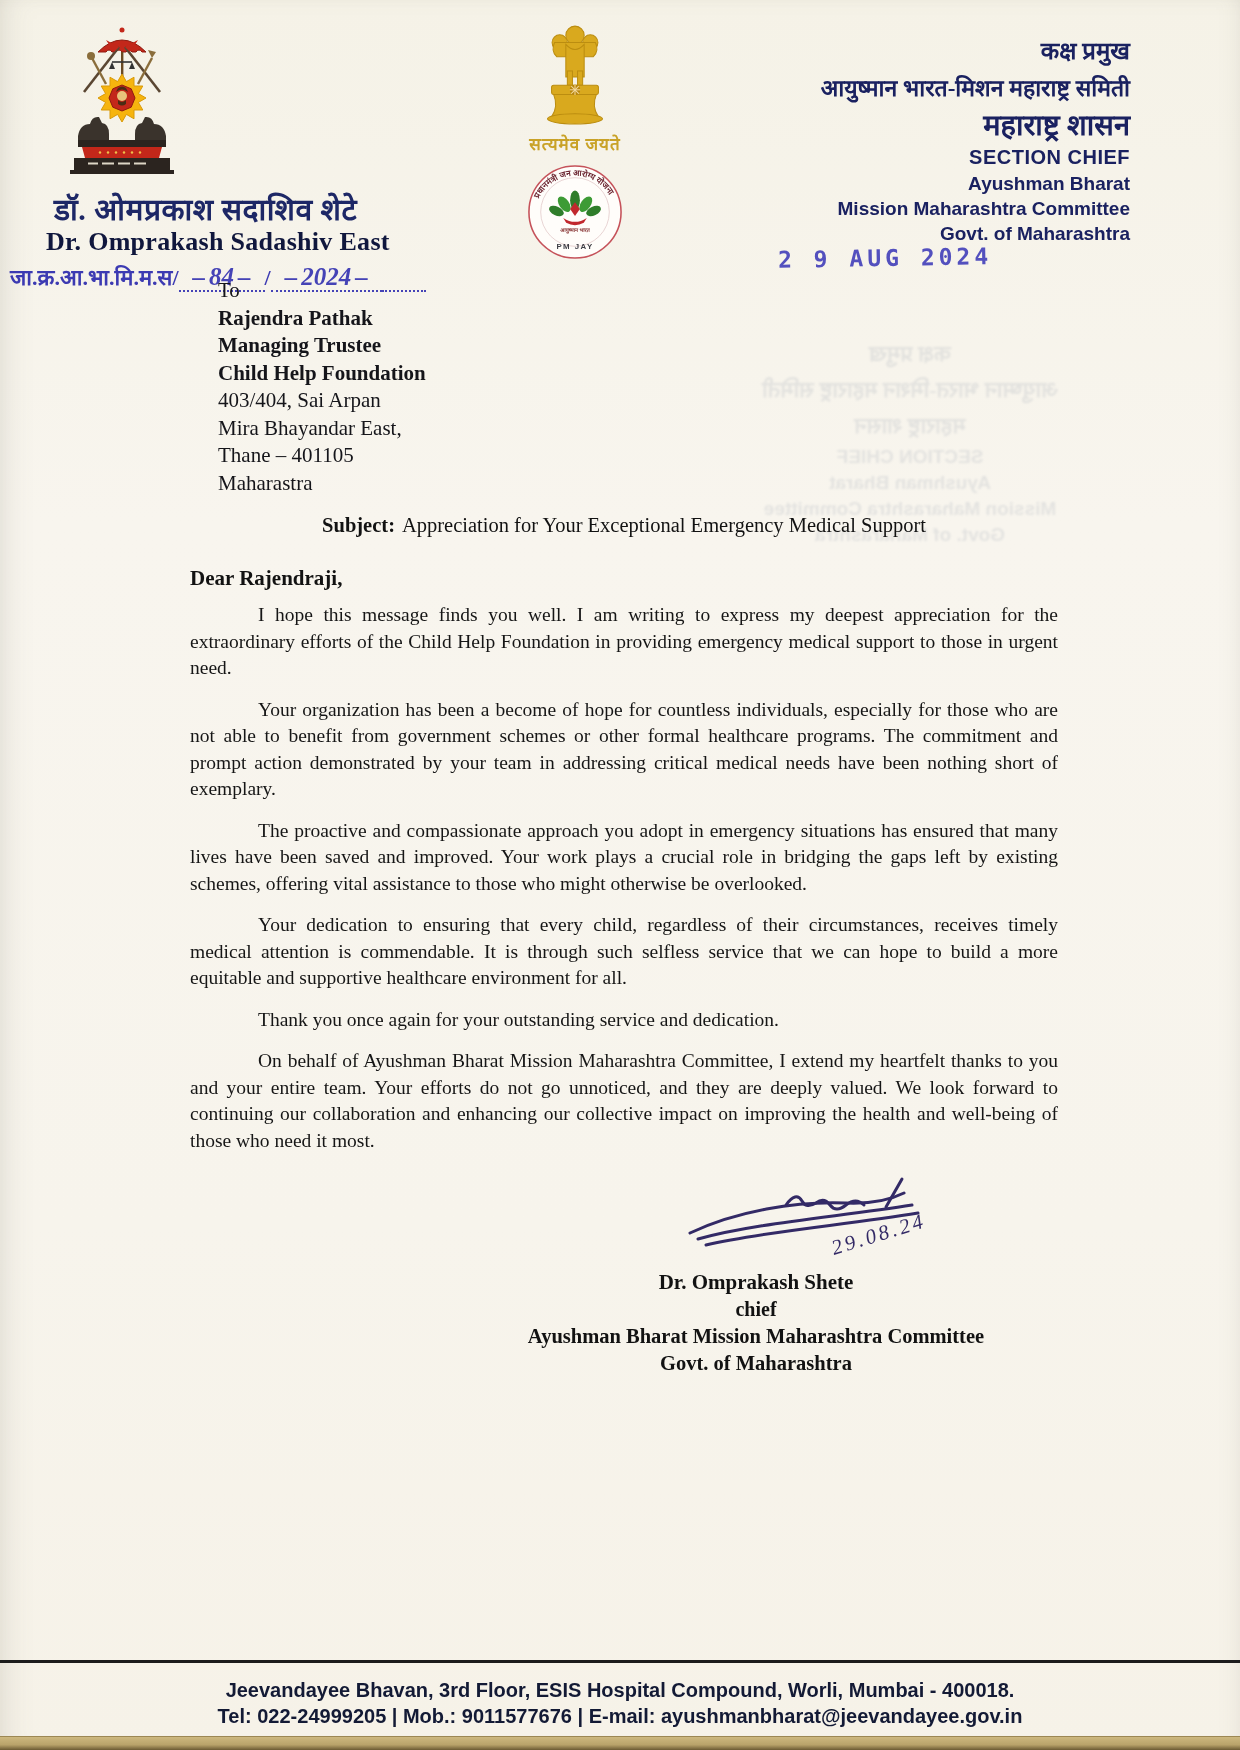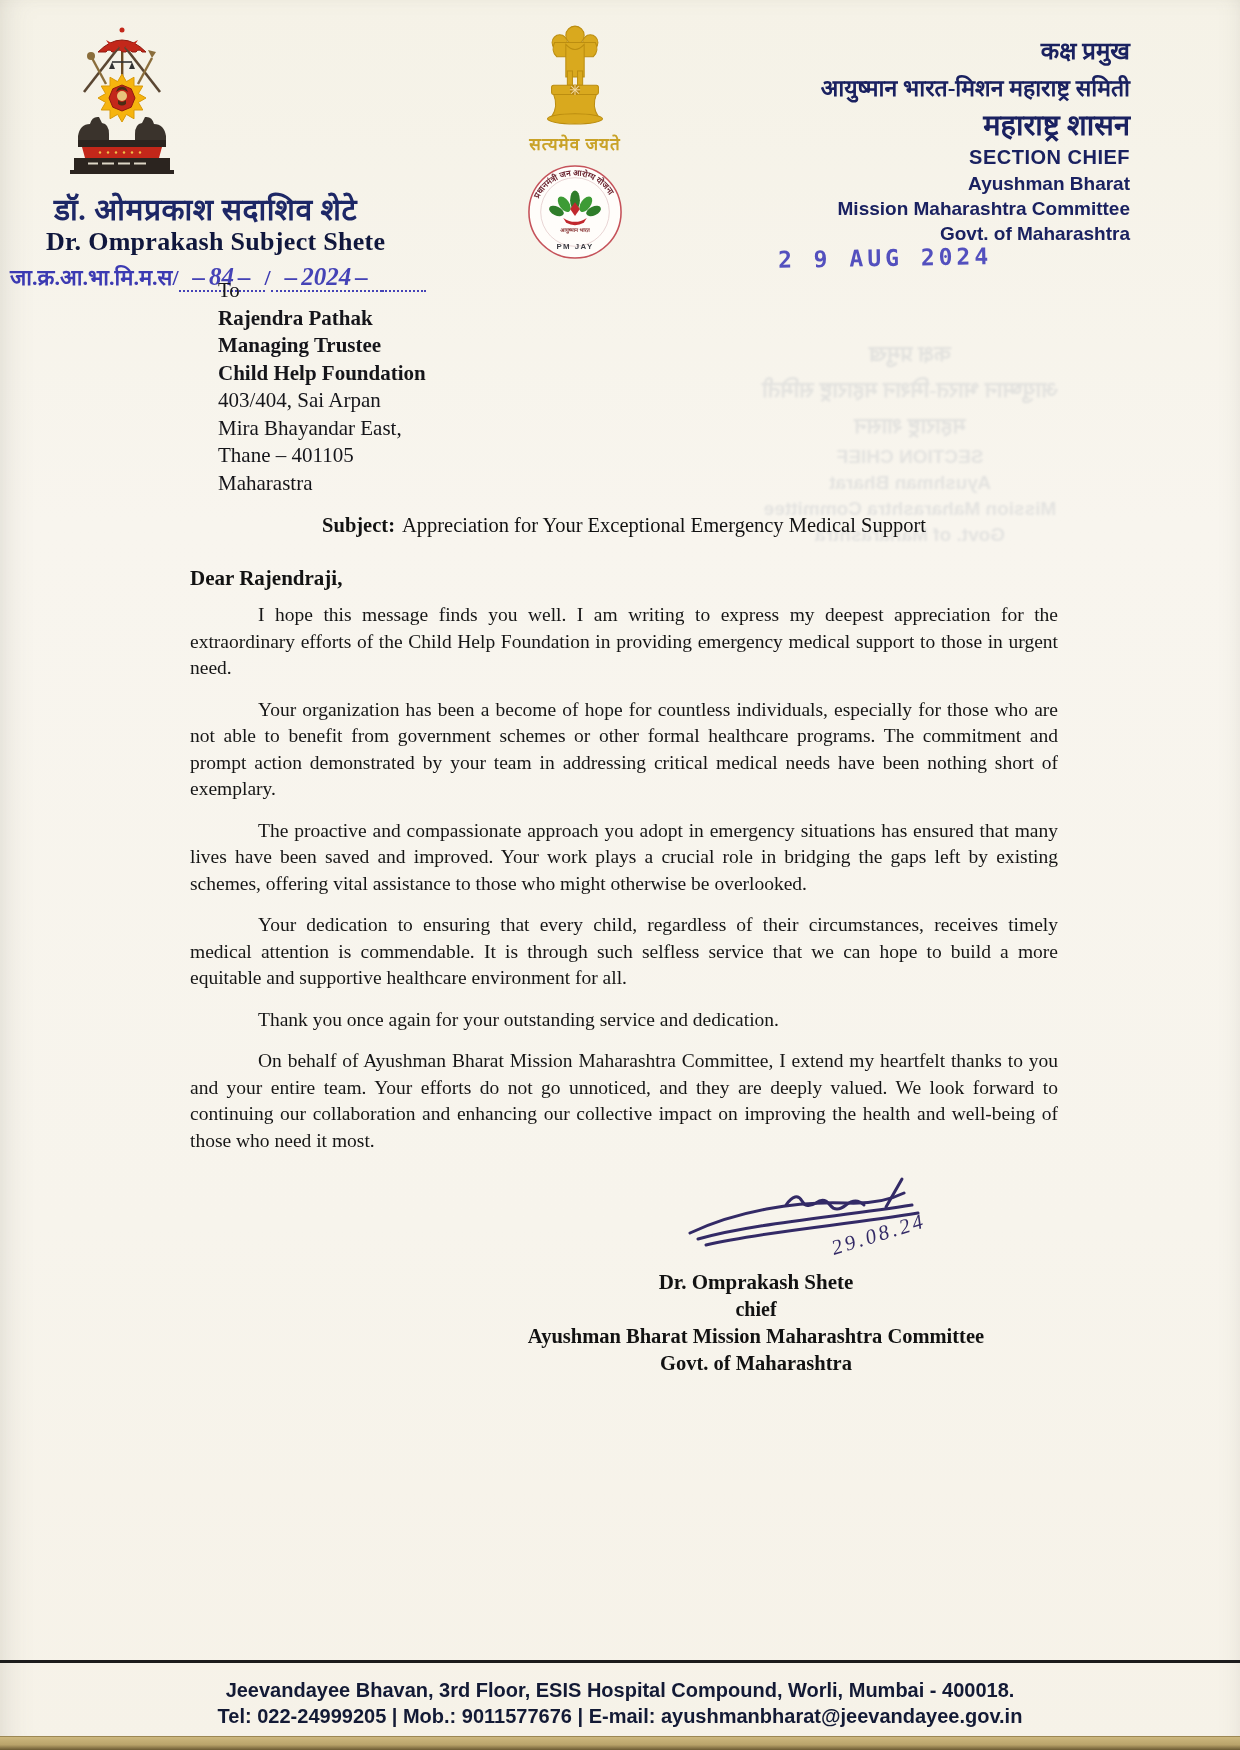--- a/index.html
+++ b/index.html
@@ -168,21 +168,21 @@
       <rect x="12" y="132" width="96" height="12" fill="#2b241f"></rect>
       <rect x="26" y="136.5" width="10" height="2" fill="#ddd6c6"></rect>
         <rect x="40" y="136.5" width="12" height="2" fill="#ddd6c6"></rect>
         <rect x="56" y="136.5" width="12" height="2" fill="#ddd6c6"></rect>
         <rect x="72" y="136.5" width="12" height="2" fill="#ddd6c6"></rect>
       <rect x="8" y="144" width="104" height="4" fill="#2b241f"></rect>
     </svg>
   </div>
 
   <div class="sender-name-dev">डॉ. ओमप्रकाश सदाशिव शेटे</div>
-  <div class="sender-name-eng">Dr. Omprakash Subject Shete</div>
+  <div class="sender-name-eng">Dr. Omprakash Sadashiv East</div>
 
   <div class="ref-line">
     <span>जा.क्र.आ.भा.मि.म.स/</span><span class="ref-hand">84</span><span>/</span><span class="ref-hand">2024</span><span class="ref-tail"></span>
   </div>
 
   <div class="center-emblem">
     <svg viewBox="0 0 90 104" width="92" height="106">
       <g fill="#d9a91e" stroke="#bb8d10" stroke-width="1">
         <circle cx="45" cy="15" r="9"></circle>
         <circle cx="30" cy="22" r="7.5"></circle>

